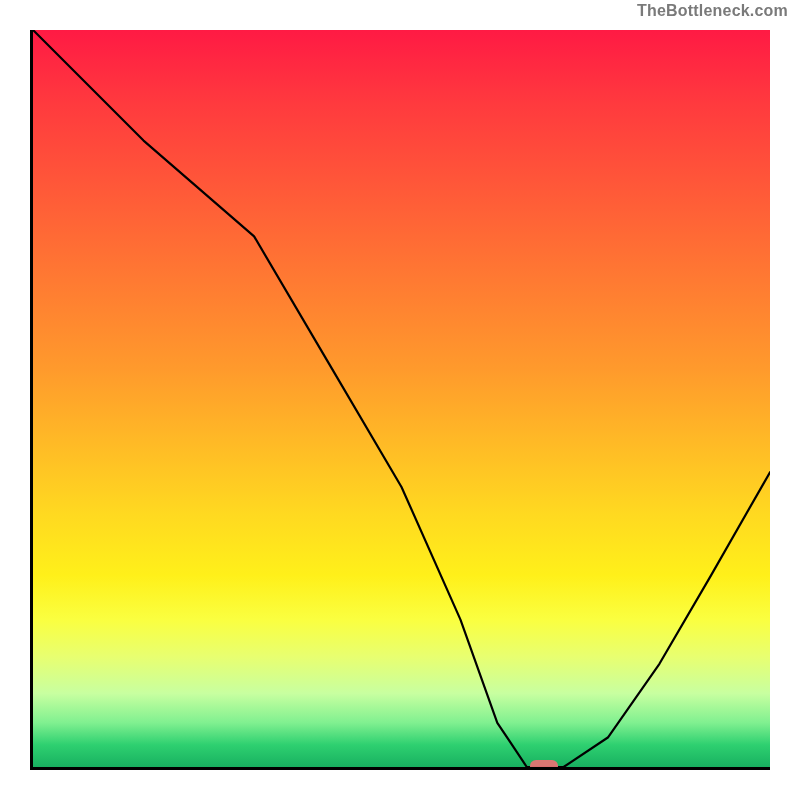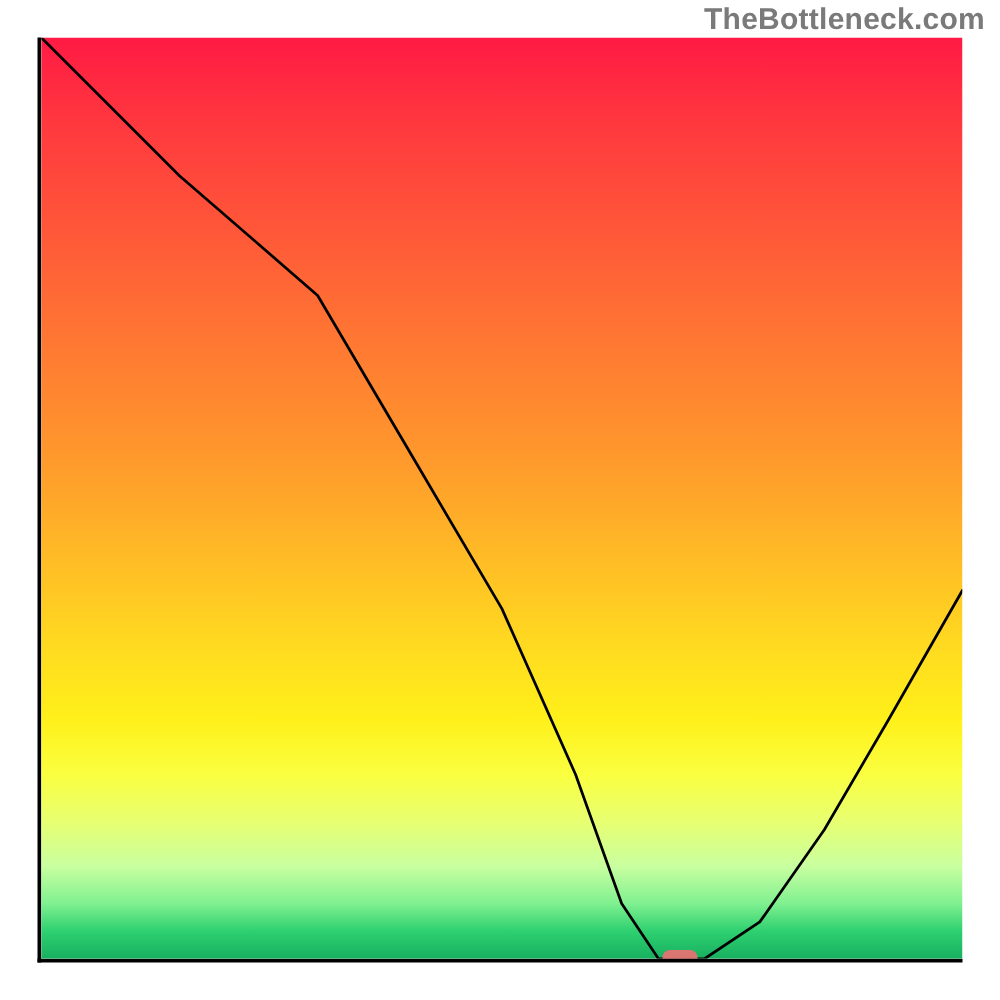--- a/index.html
+++ b/index.html
@@ -9,21 +9,21 @@
     height: 800px;
     background: #ffffff;
     font-family: Arial, Helvetica, sans-serif;
     overflow: hidden;
   }
 
   .watermark {
     position: absolute;
     top: 2px;
     right: 12px;
-    font-size: 24px;
+    font-size: 16px;
     font-weight: 600;
     color: #7a7a7a;
     letter-spacing: 0.2px;
     z-index: 5;
   }
 
   .chart-area {
     position: absolute;
     top: 30px;
     left: 30px;

